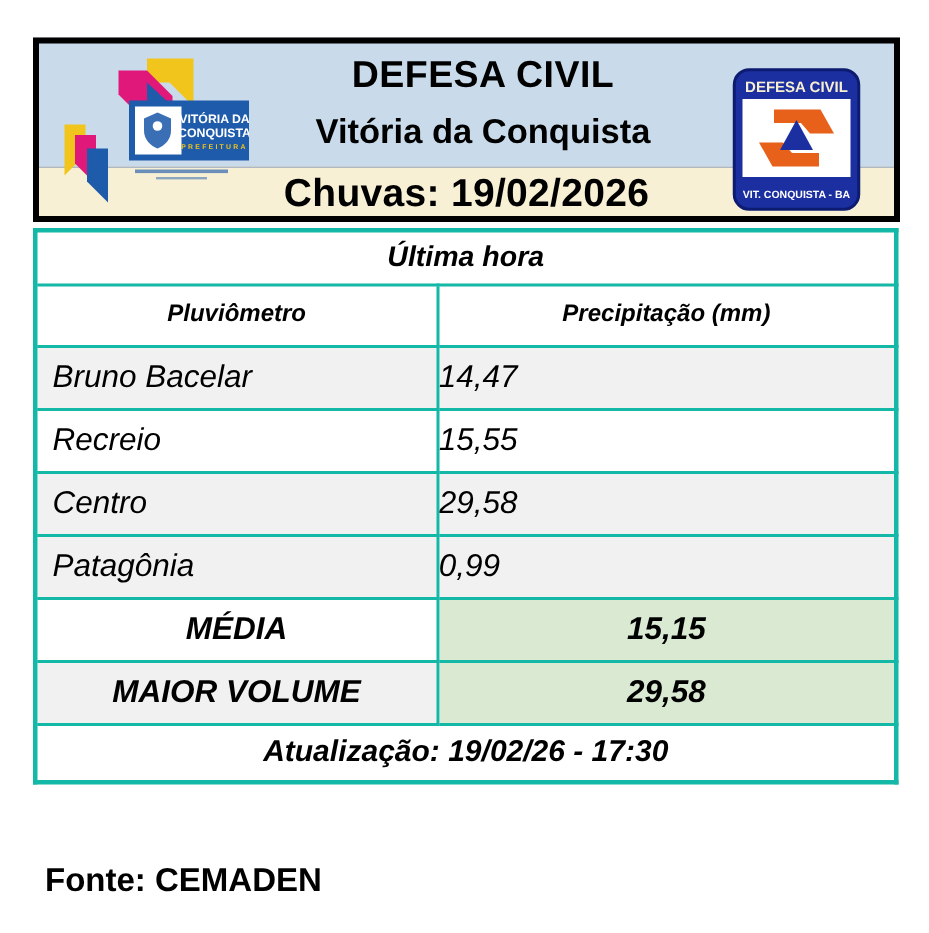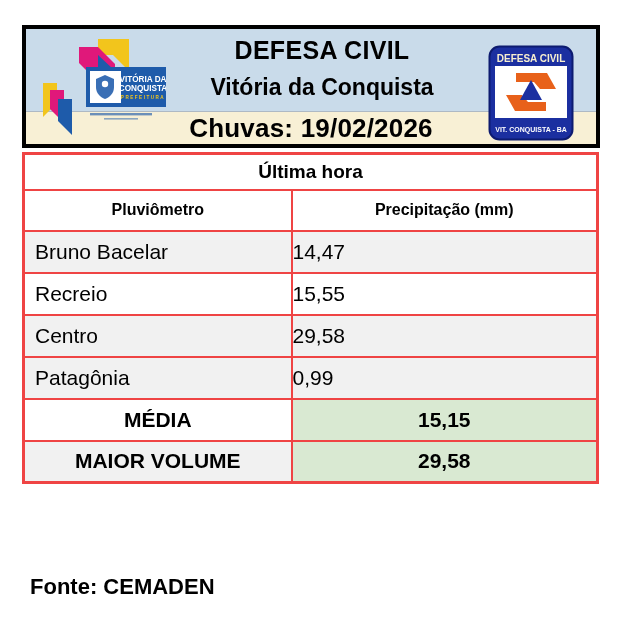--- a/index.html
+++ b/index.html
@@ -42,21 +42,21 @@
   .dc-badge   { position: absolute; right: 22px; top: 16px; width: 86px; height: 96px; z-index: 2; }
 
   
   table.rain {
     position: absolute;
     left: 22px; top: 152px;
     width: 574px;
     border-collapse: collapse;
     table-layout: fixed;
   }
-  table.rain, table.rain td, table.rain th { border: 2px solid #ef4444; }
+  table.rain, table.rain td, table.rain th { border: 2px solid #14b8a6; font-style: italic; }
   table.rain { border-width: 3px; }
   col.c1 { width: 268px; }
   col.c2 { width: 306px; }
 
   td, th { font-size: 21px; overflow: hidden; white-space: nowrap; }
   .row-section td {
     height: 36px; text-align: center;
     font-weight: bold; font-size: 19px; background: #ffffff;
   }
   .row-colhead th {
@@ -167,18 +167,21 @@
 
     <tr class="row-summary">
       <td class="label">MÉDIA</td>
       <td class="value">15,15</td>
     </tr>
     <tr class="row-summary alt">
       <td class="label">MAIOR VOLUME</td>
       <td class="value">29,58</td>
     </tr>
 
+    <tr class="row-footer">
+      <td colspan="2">Atualização: 19/02/26 - 17:30</td>
+    </tr>
   </tbody>
     </table>
 
   <div class="source-line">Fonte: CEMADEN</div>
 
 </div>
 
 </body></html>

